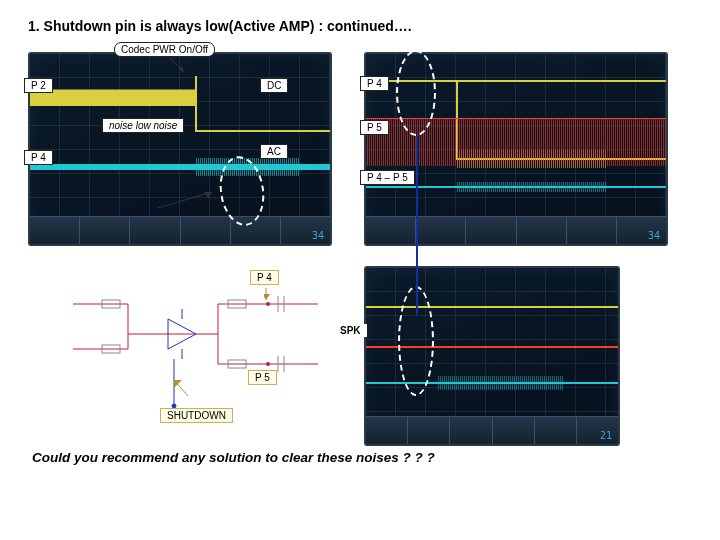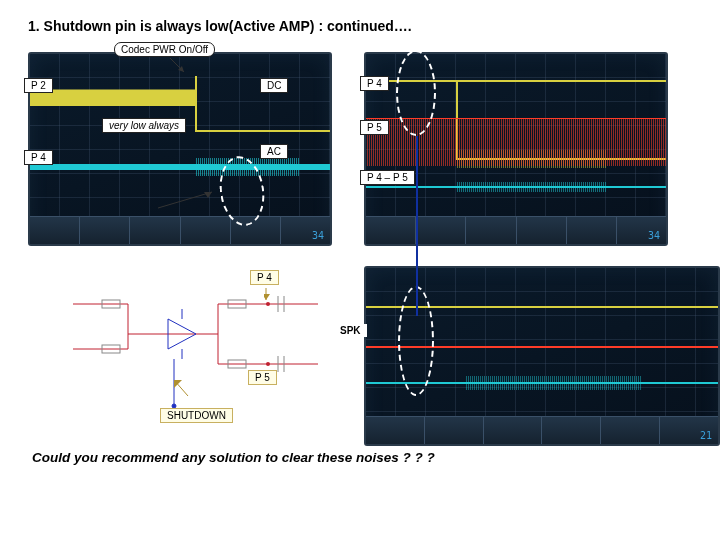--- a/index.html
+++ b/index.html
@@ -35,21 +35,21 @@
   .circ { position:absolute; border:2px dashed #fff; border-radius:50%; }
   .circ.a { left:368px; top:2px; width:40px; height:86px; }
   .circ.b { left:192px; top:108px; width:44px; height:70px; transform:rotate(-8deg); }
   .label { position:absolute; background:#fff; border:1px solid #222; padding:1px 6px; font-size:10px; z-index:5; }
   .label.italic { font-style: italic; }
   .ptr { position:absolute; z-index:4; }
   .schem-area { position: relative; width:660px; height:186px; margin-top:6px; }
   .schem { position:absolute; left:40px; top:10px; width:270px; height:150px; background:#fff; }
   .schem svg { width:100%; height:100%; }
   .callout { position:absolute; background:#fffde6; border:1px solid #c8b060; padding:1px 6px; font-size:10px; z-index:6; }
-  .scope.small { position:absolute; left:336px; top:2px; width:356px; height:180px; }
+  .scope.small { position:absolute; left:336px; top:2px; width:256px; height:180px; }
   .scope.small .s1 { top:38px; height:2px; background:#d8d040; }
   .scope.small .s2 { top:78px; height:2px; background:#ff3c28; }
   .scope.small .s3 { top:114px; height:2px; background:#1fc9d4; }
   .scope.small .sn { position:absolute; left:28%; width:50%; top:108px; height:14px; background: repeating-linear-gradient(to right, transparent 0 1px, rgba(31,201,212,0.45) 1px 2px); }
   .scope.small .sNum { position:absolute; bottom:3px; right:6px; color:#3a9fd8; font-size:10px; font-family:monospace; }
   .circ.c { position:absolute; left:370px; top:22px; width:36px; height:110px; border:2px dashed #fff; border-radius:50%; }
   .question { font-size:13.5px; font-style: italic; font-weight:bold; padding-left:4px; }
   .conn-line { position:absolute; background:#1030a0; z-index:3; }
 </style>
 </head>
@@ -99,21 +99,21 @@
     </div>
 
     <div class="circ a"></div>
     <div class="circ b"></div>
 
     <div class="label" style="left:86px; top:-6px;border-radius:7px;">Codec PWR On/Off</div>
     <div class="label" style="left:-4px; top:30px;">P 2</div>
     <div class="label" style="left:-4px; top:102px;">P 4</div>
     <div class="label" style="left:232px; top:30px;">DC</div>
     <div class="label" style="left:232px; top:96px;">AC</div>
-    <div class="label italic" style="left:74px; top:70px;">very low always</div>
+    <div class="label italic" style="left:74px; top:70px;">noise low noise</div>
 
     <div class="label" style="left:332px; top:28px;">P 4</div>
     <div class="label" style="left:332px; top:72px;">P 5</div>
     <div class="label" style="left:332px; top:122px;">P 4 – P 5</div>
 
     <svg class="ptr" style="left:140px; top:8px;" width="20" height="20">
         <line x1="2" y1="2" x2="16" y2="16" stroke="#333" stroke-width="1"></line>
         <polygon points="16,16 10,14 14,10" fill="#333"></polygon>
       </svg>
     <svg class="ptr" style="left:128px; top:140px;" width="60" height="30">

